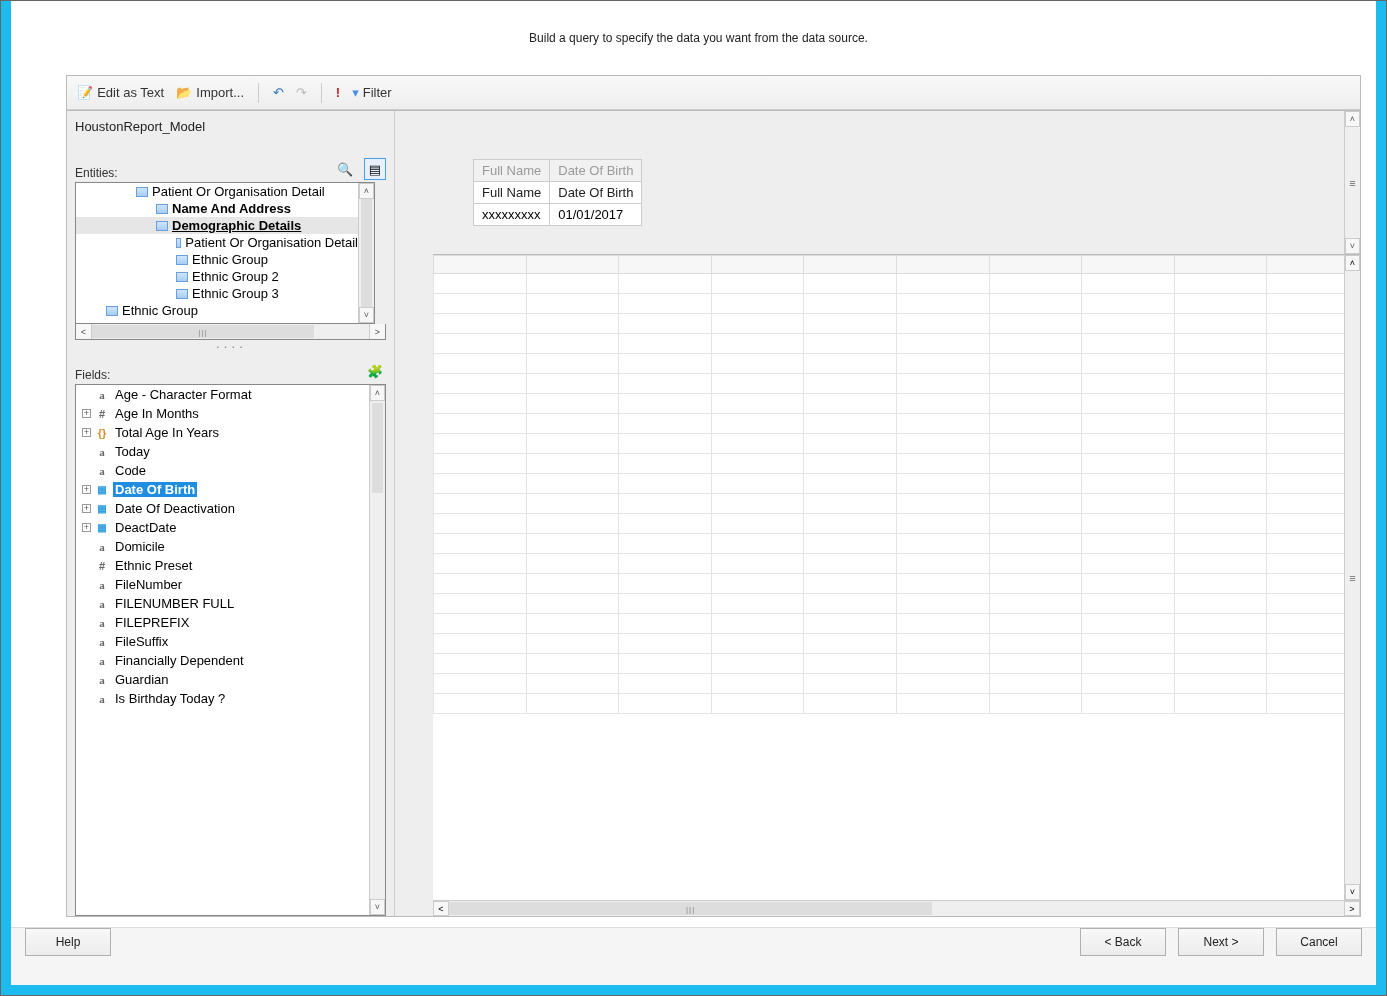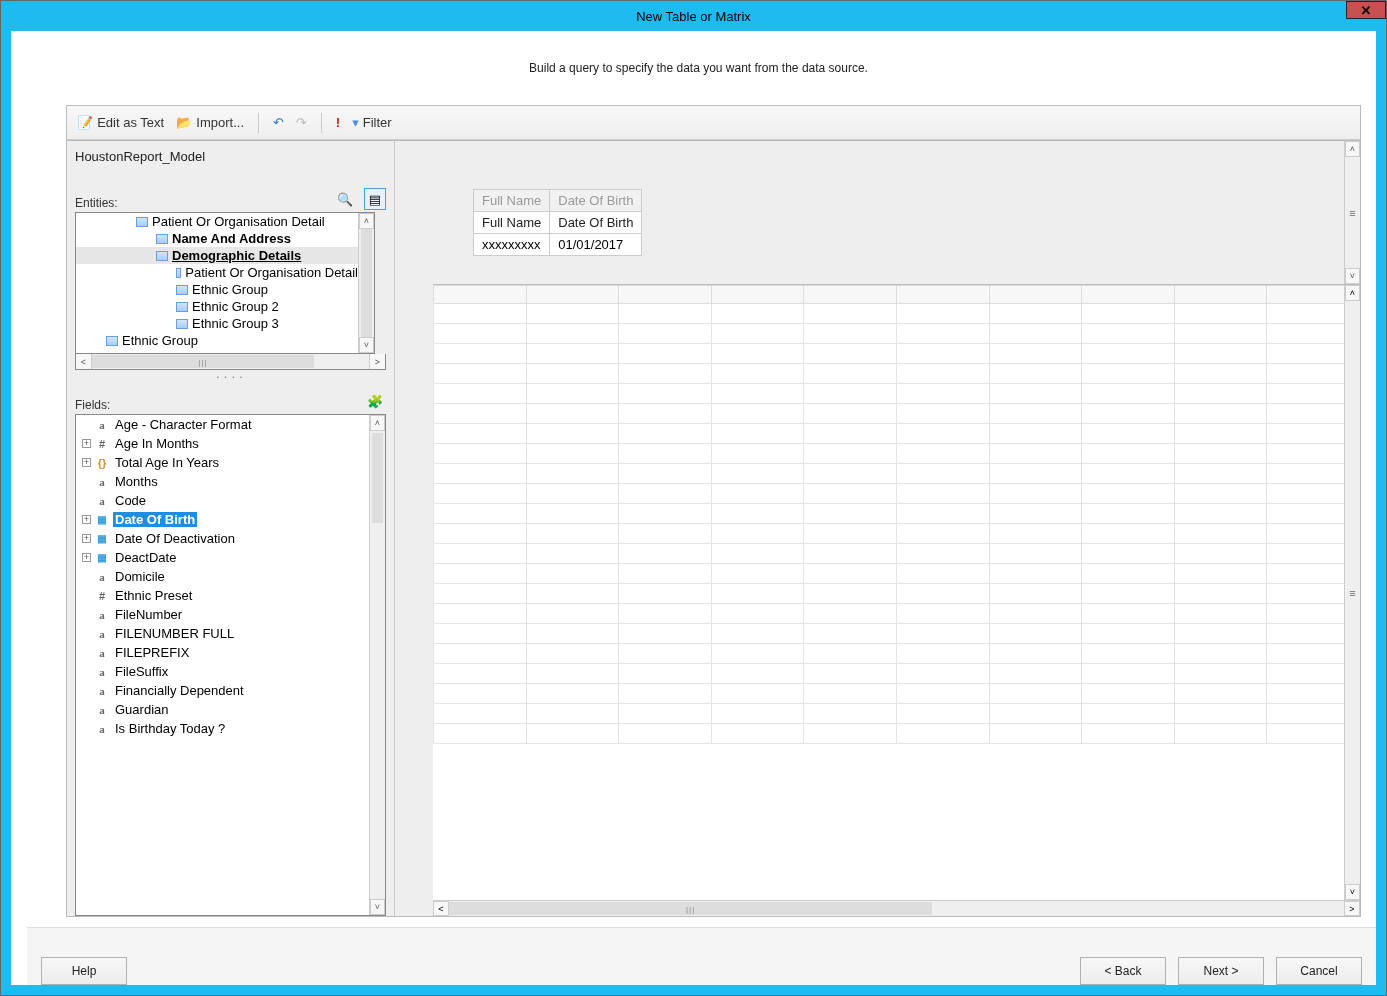--- a/index.html
+++ b/index.html
@@ -71,35 +71,29 @@
 .grid-zone td { border: 1px solid #e4e4e4; height: 20px; }
 .grid-zone thead td { height: 18px; background: #f7f7f7; border:1px solid #ddd;}
 .grid-vscroll { position: absolute; right: 0; top: 0; bottom: 16px; width: 16px; background: #efefef; border-left: 1px solid #ccc; display:flex; flex-direction:column; justify-content:space-between;}
 .grid-vscroll .arr { height:16px; display:flex; align-items:center; justify-content:center; font-size:9px; background:#f7f7f7; border:1px solid #ccc; }
 .grid-vscroll .menu { height:16px; display:flex; align-items:center; justify-content:center; font-size:11px; color:#666;}
 .grid-hscroll { position:absolute; left:0; right:0; bottom:0; height:16px; background:#efefef; border-top:1px solid #ccc; display:flex;}
 .grid-hscroll .arr{ width:16px; display:flex; align-items:center; justify-content:center; font-size:9px; background:#f7f7f7; border:1px solid #ccc;}
 .grid-hscroll .track{ flex:1; position:relative; }
 .grid-hscroll .thumb{ position:absolute; left:0; width:54%; top:1px; bottom:1px; background:#ddd;}
 .grid-hscroll .thumb .grip{ position:absolute; left:50%; top:50%; transform:translate(-50%,-50%); font-size:8px; color:#888; letter-spacing:1px;}
-.footer { height: 58px; border-top: 1px solid #ddd; background: #f5f5f5; display: flex; align-items: flex-end; padding: 0 14px; gap: 12px; margin-left: 16px; }
+.footer { height: 58px; border-top: 1px solid #ddd; background: #f5f5f5; display: flex; align-items: flex-start; padding: 0 14px; gap: 12px; }
 .footer .spacer { flex: 1; }
 .btn { min-width: 86px; height: 28px; border: 1px solid #b0b0b0; background: linear-gradient(#f8f8f8,#ececec); font-size: 12px; color: #222; display: flex; align-items: center; justify-content: center; padding: 0 14px; }
 .ent-icon { width: 12px; height: 10px; display:inline-block; background: linear-gradient(#cfe5fb,#a8cdf4); border:1px solid #6a9fde; }
 </style>
 </head>
 <body>
 
 <div class="window">
-  <div class="title-bar">
-    <span class="title-bar-text">New Table or Matrix</span>
-    <div class="close-btn">
-        <span>✕</span>
-      </div>
-  </div>
   <div class="inner-frame">
     <div class="heading-area">
       <div class="page-subtitle">Build a query to specify the data you want from the data source.</div>
     </div>
 
     <div class="designer-area">
       <div class="toolbar">
         <div class="tb-btn">
             <span class="icon">📝</span>
             <span>Edit as Text</span>
@@ -216,21 +210,21 @@
                   <span class="fname">Age In Months</span>
                 </div>
                 <div class="field-item">
                   <span class="expander">+</span>
                   <span class="ficon brace">{}</span>
                   <span class="fname">Total Age In Years</span>
                 </div>
                 <div class="field-item">
                   <span class="exp-ph"></span>
                   <span class="ficon a">a</span>
-                  <span class="fname">Months</span>
+                  <span class="fname">Today</span>
                 </div>
                 <div class="field-item">
                   <span class="exp-ph"></span>
                   <span class="ficon a">a</span>
                   <span class="fname">Code</span>
                 </div>
                 <div class="field-item sel">
                   <span class="expander">+</span>
                   <span class="ficon cal">▦</span>
                   <span class="fname">Date Of Birth</span>

